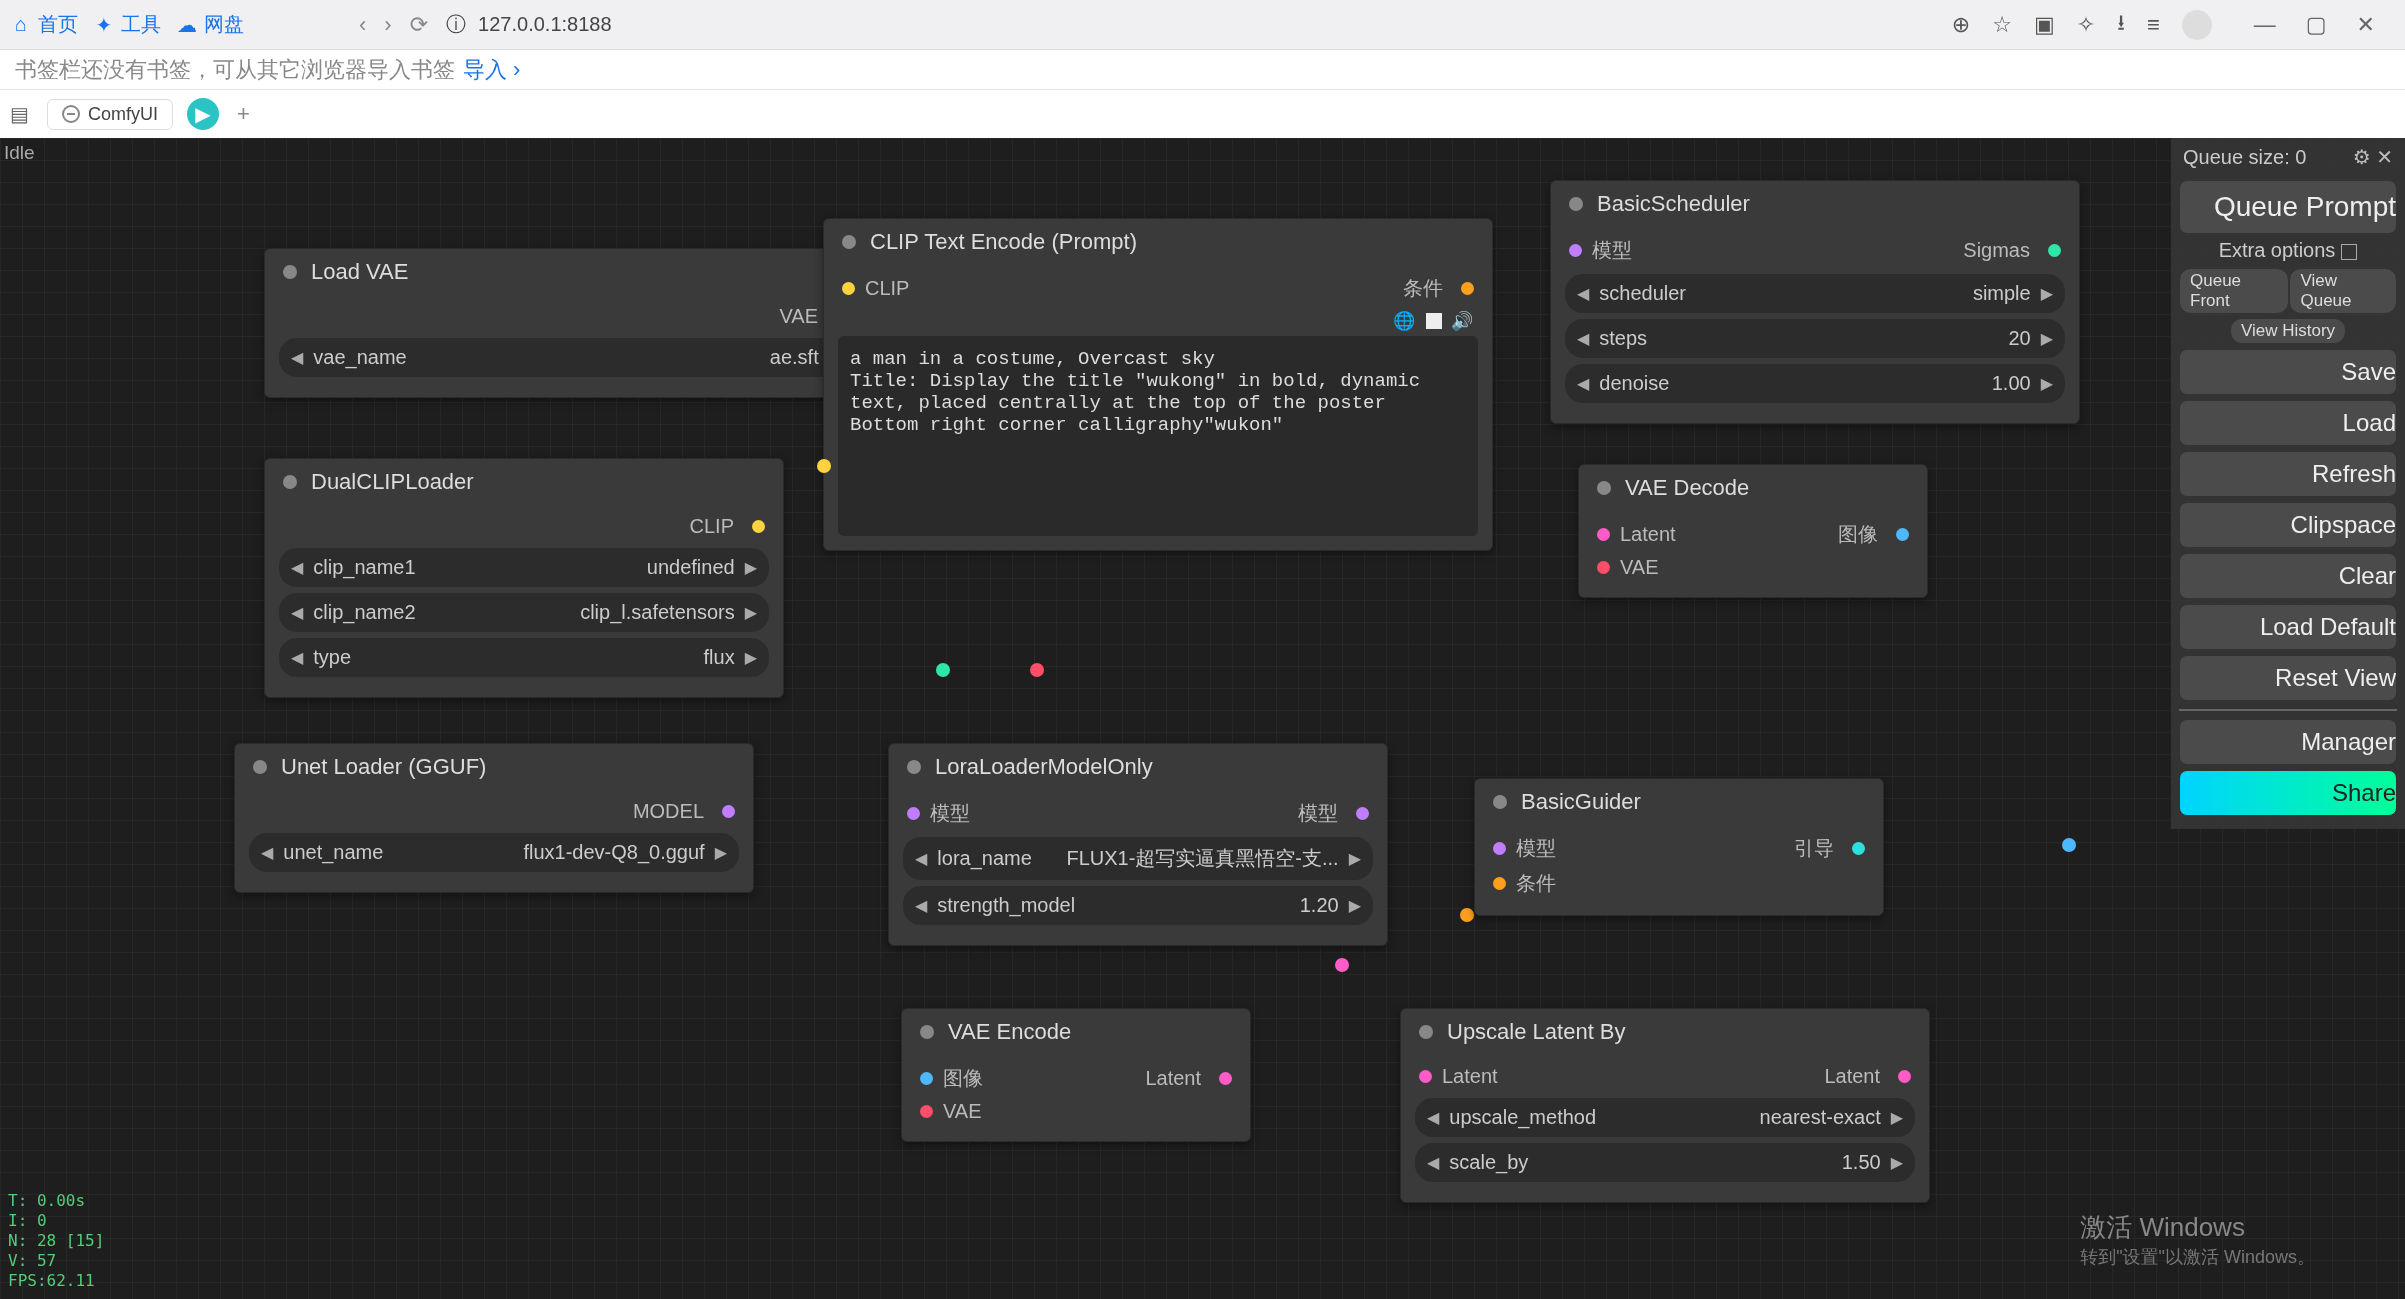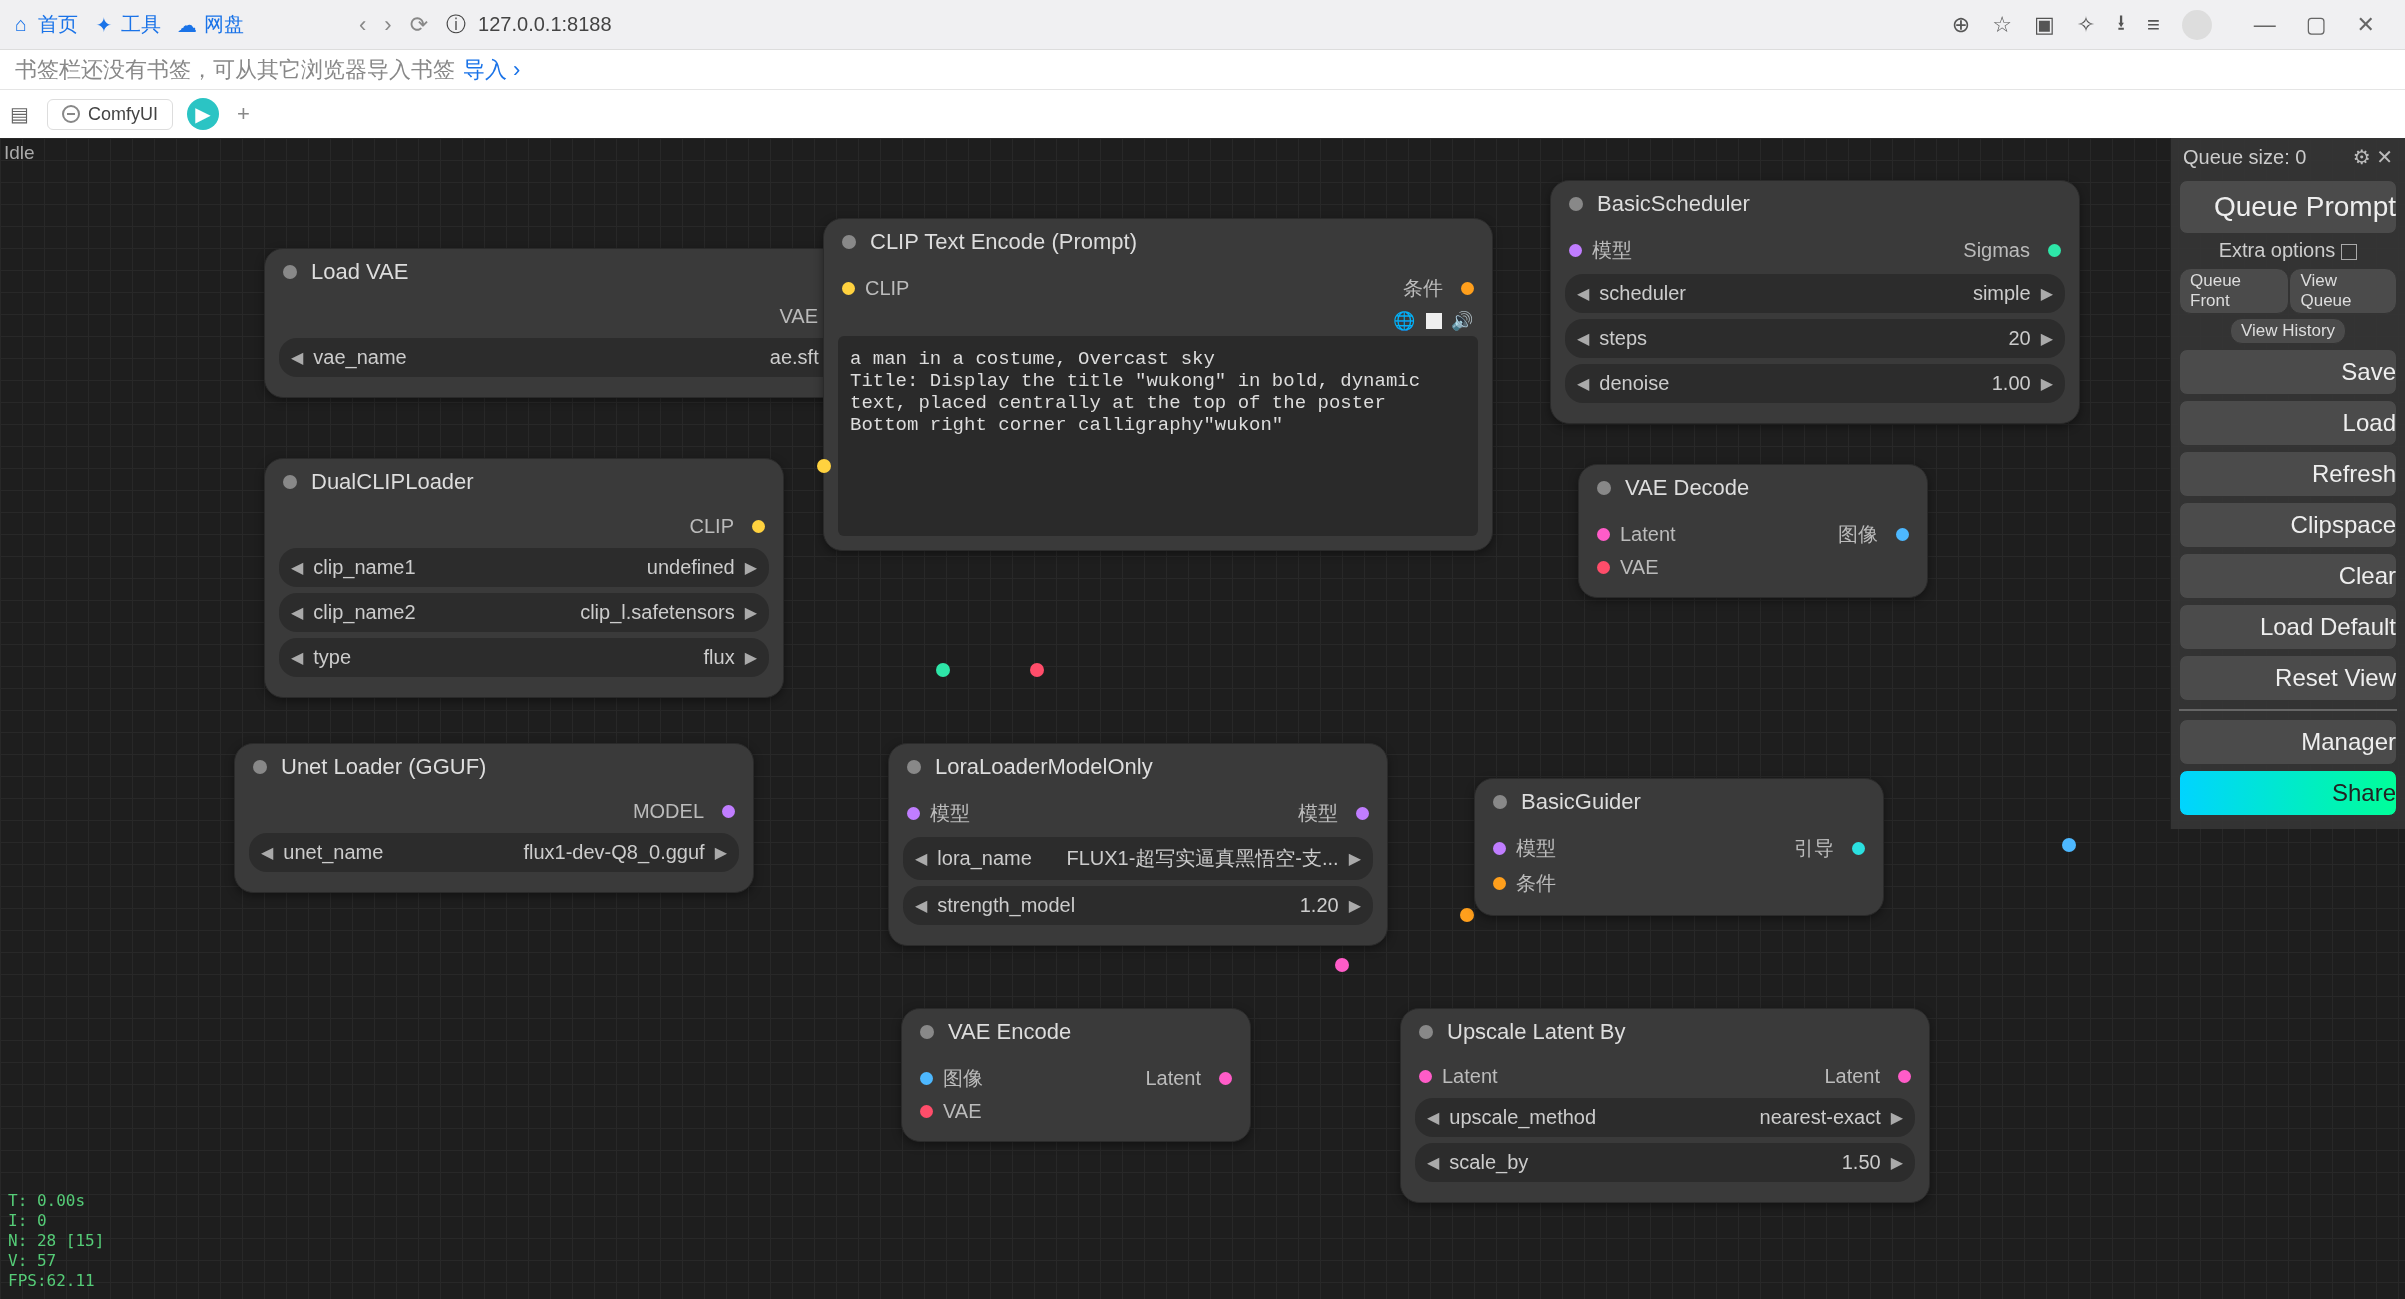--- a/index.html
+++ b/index.html
@@ -75,21 +75,21 @@
   background-size: 22px 22px;
   overflow: hidden;
 }
 .status-idle { position: absolute; top: 4px; left: 4px; color: #aaa; font-size: 19px; z-index: 5; }
 
 
 .node {
   position: absolute;
   background: #3a3a3a;
   border: 1px solid #2a2a2a;
-  border-radius: 19px;
+  border-radius: 6px;
   box-shadow: 0 3px 10px rgba(0,0,0,0.4);
   color: #ccc;
   z-index: 3;
 }
 .node-header {
   display: flex; align-items: center; gap: 14px;
   padding: 10px 18px;
   color: #ddd; font-size: 22px;
 }
 .node-header .dot { width: 14px; height: 14px; border-radius: 50%; background: #888; }
@@ -600,13 +600,17 @@
   </div>
 
   <div class="stats">
     <div>T: 0.00s</div>
     <div>I: 0</div>
     <div>N: 28 [15]</div>
     <div>V: 57</div>
     <div>FPS:62.11</div>
   </div>
 
+  <div class="wm">
+    <span>激活 Windows</span>
+    <small>转到"设置"以激活 Windows。</small>
+  </div>
 </div>
 
 </body></html>

